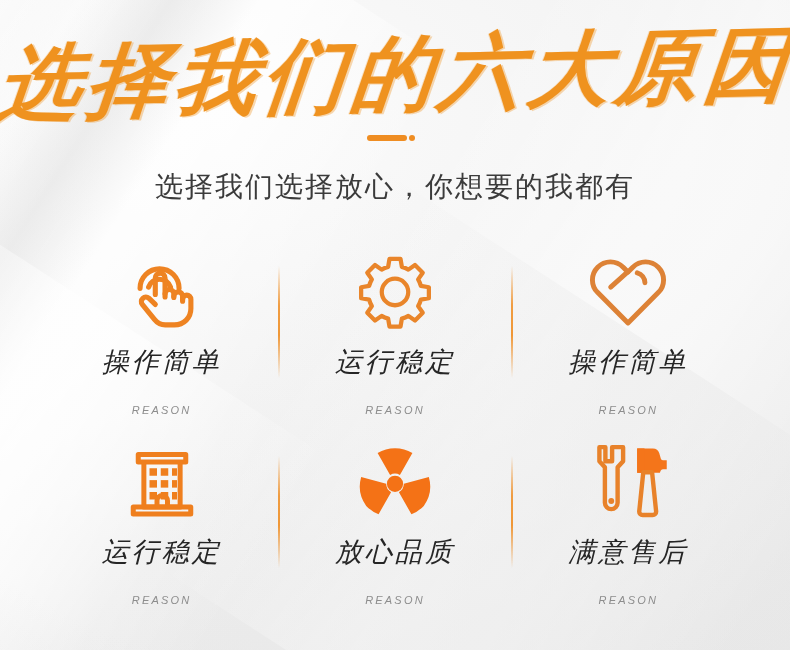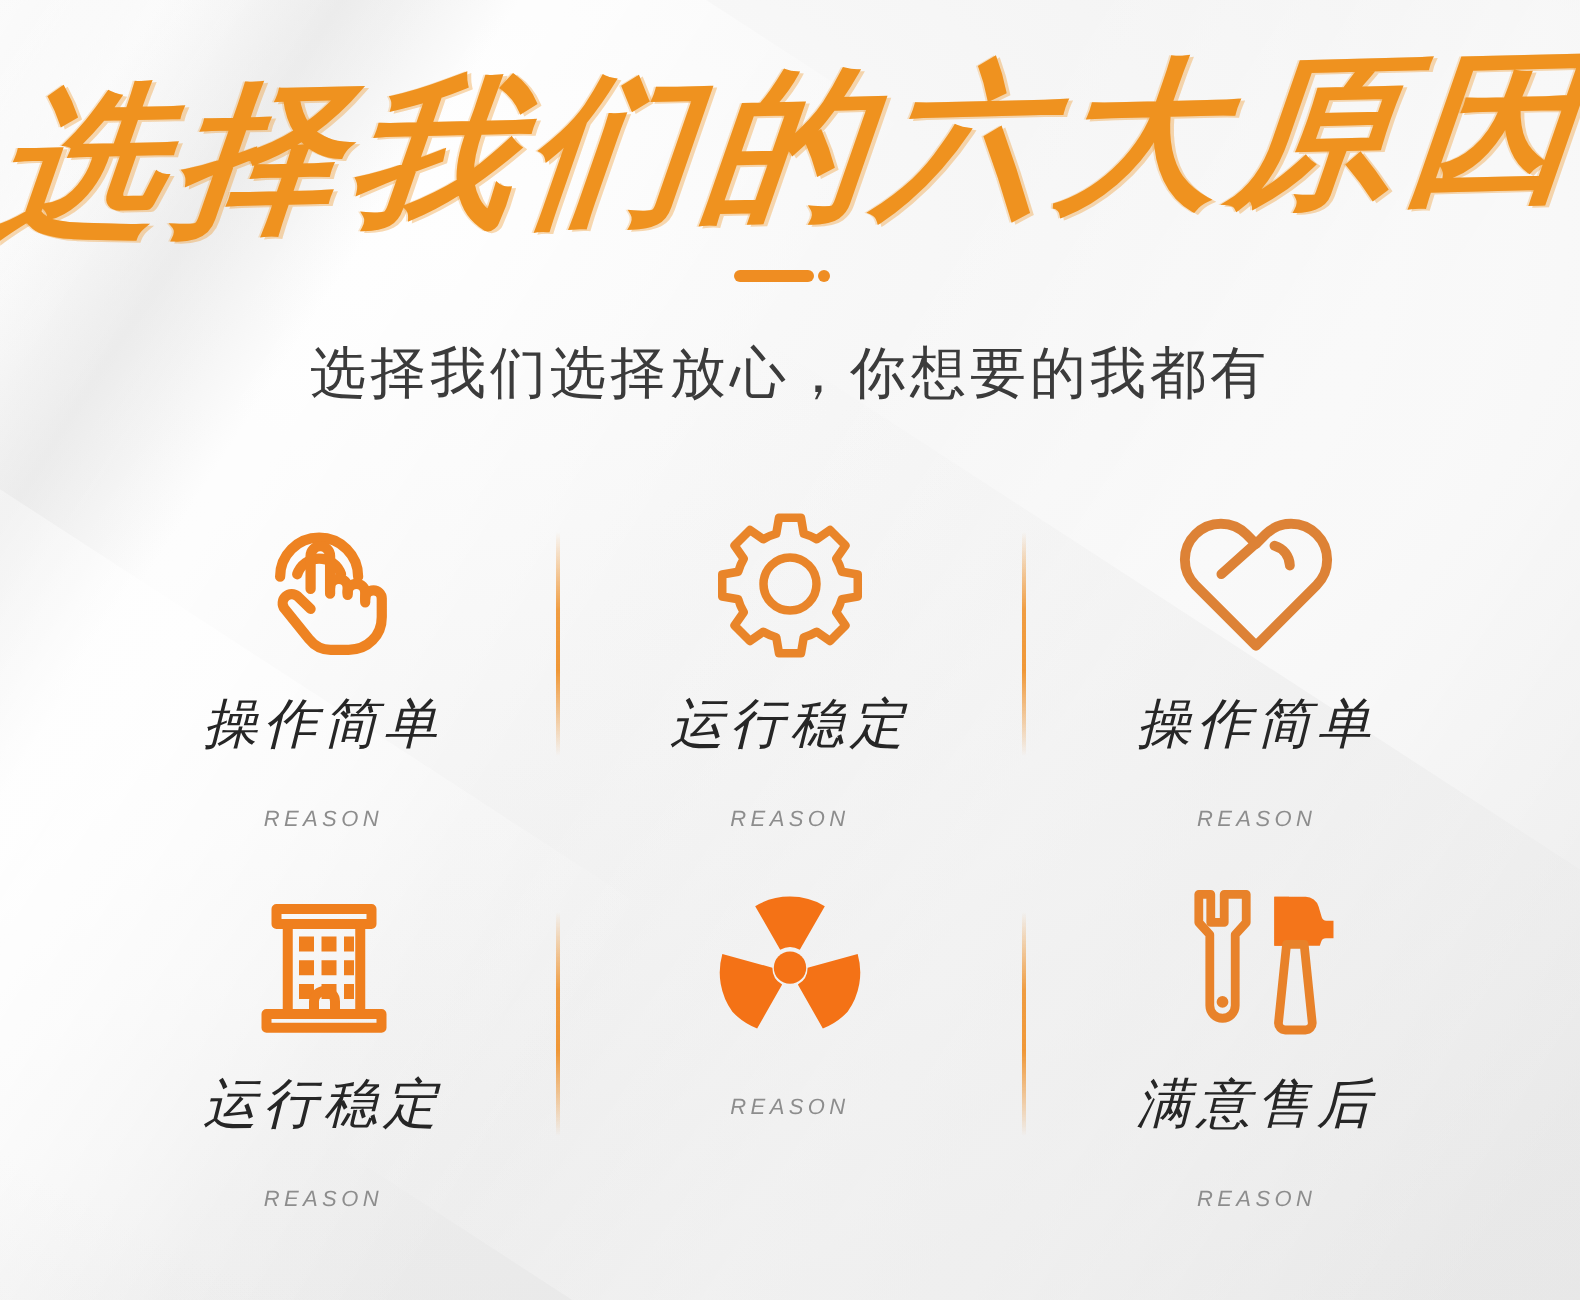--- a/index.html
+++ b/index.html
@@ -267,20 +267,21 @@
 
     <div class="cell">
       <div class="icon-wrap">
         <svg width="82" height="76" viewBox="0 0 66 62" fill="#f47216">
           <path d="M33 3.5 a27.5 27.5 0 0 1 14.2 3.9 L37 25.2 a8 8 0 0 0 -8 0 L18.8 7.4 A27.5 27.5 0 0 1 33 3.5 z"></path>
           <path d="M56.5 50.5 a27.5 27.5 0 0 0 4.1 -23.6 l-20.4 5.6 a8 8 0 0 1 -4 6.9 l10.2 17.9 a27.5 27.5 0 0 0 10.1 -6.8 z"></path>
           <path d="M9.5 50.5 a27.5 27.5 0 0 1 -4.1 -23.6 l20.4 5.6 a8 8 0 0 0 4 6.9 L19.6 57.3 a27.5 27.5 0 0 1 -10.1 -6.8 z"></path>
           <circle cx="33" cy="32.5" r="6.6"></circle>
         </svg>
       </div>
+      <div class="label">放心品质</div>
       <div class="sublabel">REASON</div>
     </div>
 
     <div class="cell">
       <div class="icon-wrap">
         <svg width="88" height="80" viewBox="0 0 72 64" fill="none">
 
           <g stroke="#e8822a" stroke-width="3.6" stroke-linejoin="round" stroke-linecap="round" fill="none">
             <path d="M17.5 3.5 v11.5 h5.5 V3.5 h9 v11.5 l-4.5 5 v29 a5.2 5.2 0 0 1 -10.4 0 v-29 l-4.5 -5 V3.5 z"></path>
           </g>

